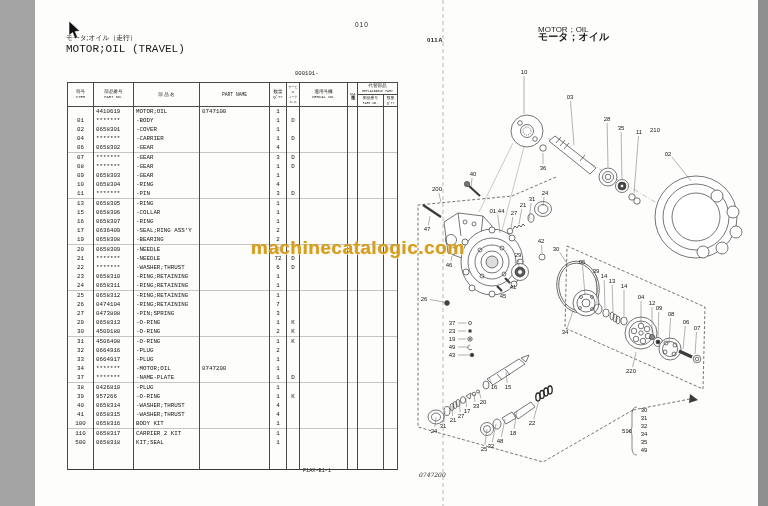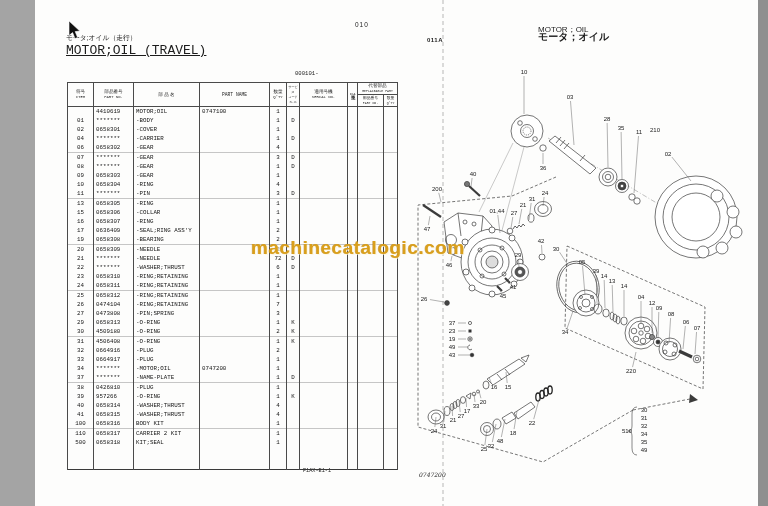--- a/index.html
+++ b/index.html
@@ -5,21 +5,21 @@
   html,body{margin:0;padding:0;}
   body{width:768px;height:506px;position:relative;overflow:hidden;
        background:#a4a4a4;font-family:"Liberation Sans",sans-serif;}
   .page{position:absolute;top:0;height:506px;background:#fdfdfc;}
   .page-left{left:35px;width:408px;}
   .page-right{left:443px;width:315px;}
   .edge-right{position:absolute;top:0;left:758px;width:10px;height:506px;background:#8f8f8f;}
   .t{position:absolute;color:#1c1c1c;white-space:nowrap;}
   .pageno-left{left:355px;top:21px;font-size:6.5px;letter-spacing:1px;}
   .title-jp-left{left:66px;top:33px;font-size:6.8px;}
-  .title-en-left{left:66px;top:43px;font-size:13px;font-family:"Liberation Mono",monospace;text-decoration:underline;}
+  .title-en-left{left:66px;top:43px;font-size:11px;font-family:"Liberation Mono",monospace;}
   .serial-range{left:295px;top:70px;font-size:5.6px;font-family:"Liberation Mono",monospace;}
   .footer-left{left:277px;top:468px;width:80px;text-align:center;font-size:5.2px;font-family:"Liberation Mono",monospace;}
   .pageno-right{left:427px;top:37px;font-size:6px;font-weight:bold;letter-spacing:.5px;}
   .title-jp-right{left:538px;top:30px;font-size:10px;font-weight:bold;}
   .title-en-right{left:538px;top:24px;font-size:8px;}
   .footer-right{left:419px;top:471px;font-size:6px;font-style:italic;font-family:"DejaVu Serif",serif;}
   .watermark{position:absolute;left:251px;top:237px;font-size:19px;font-weight:bold;
      color:#d99f1c;letter-spacing:.5px;z-index:30;
      text-shadow:1px 1px 0 rgba(255,245,210,.65), -0.5px -0.5px 0 rgba(160,100,0,.45);}
   

